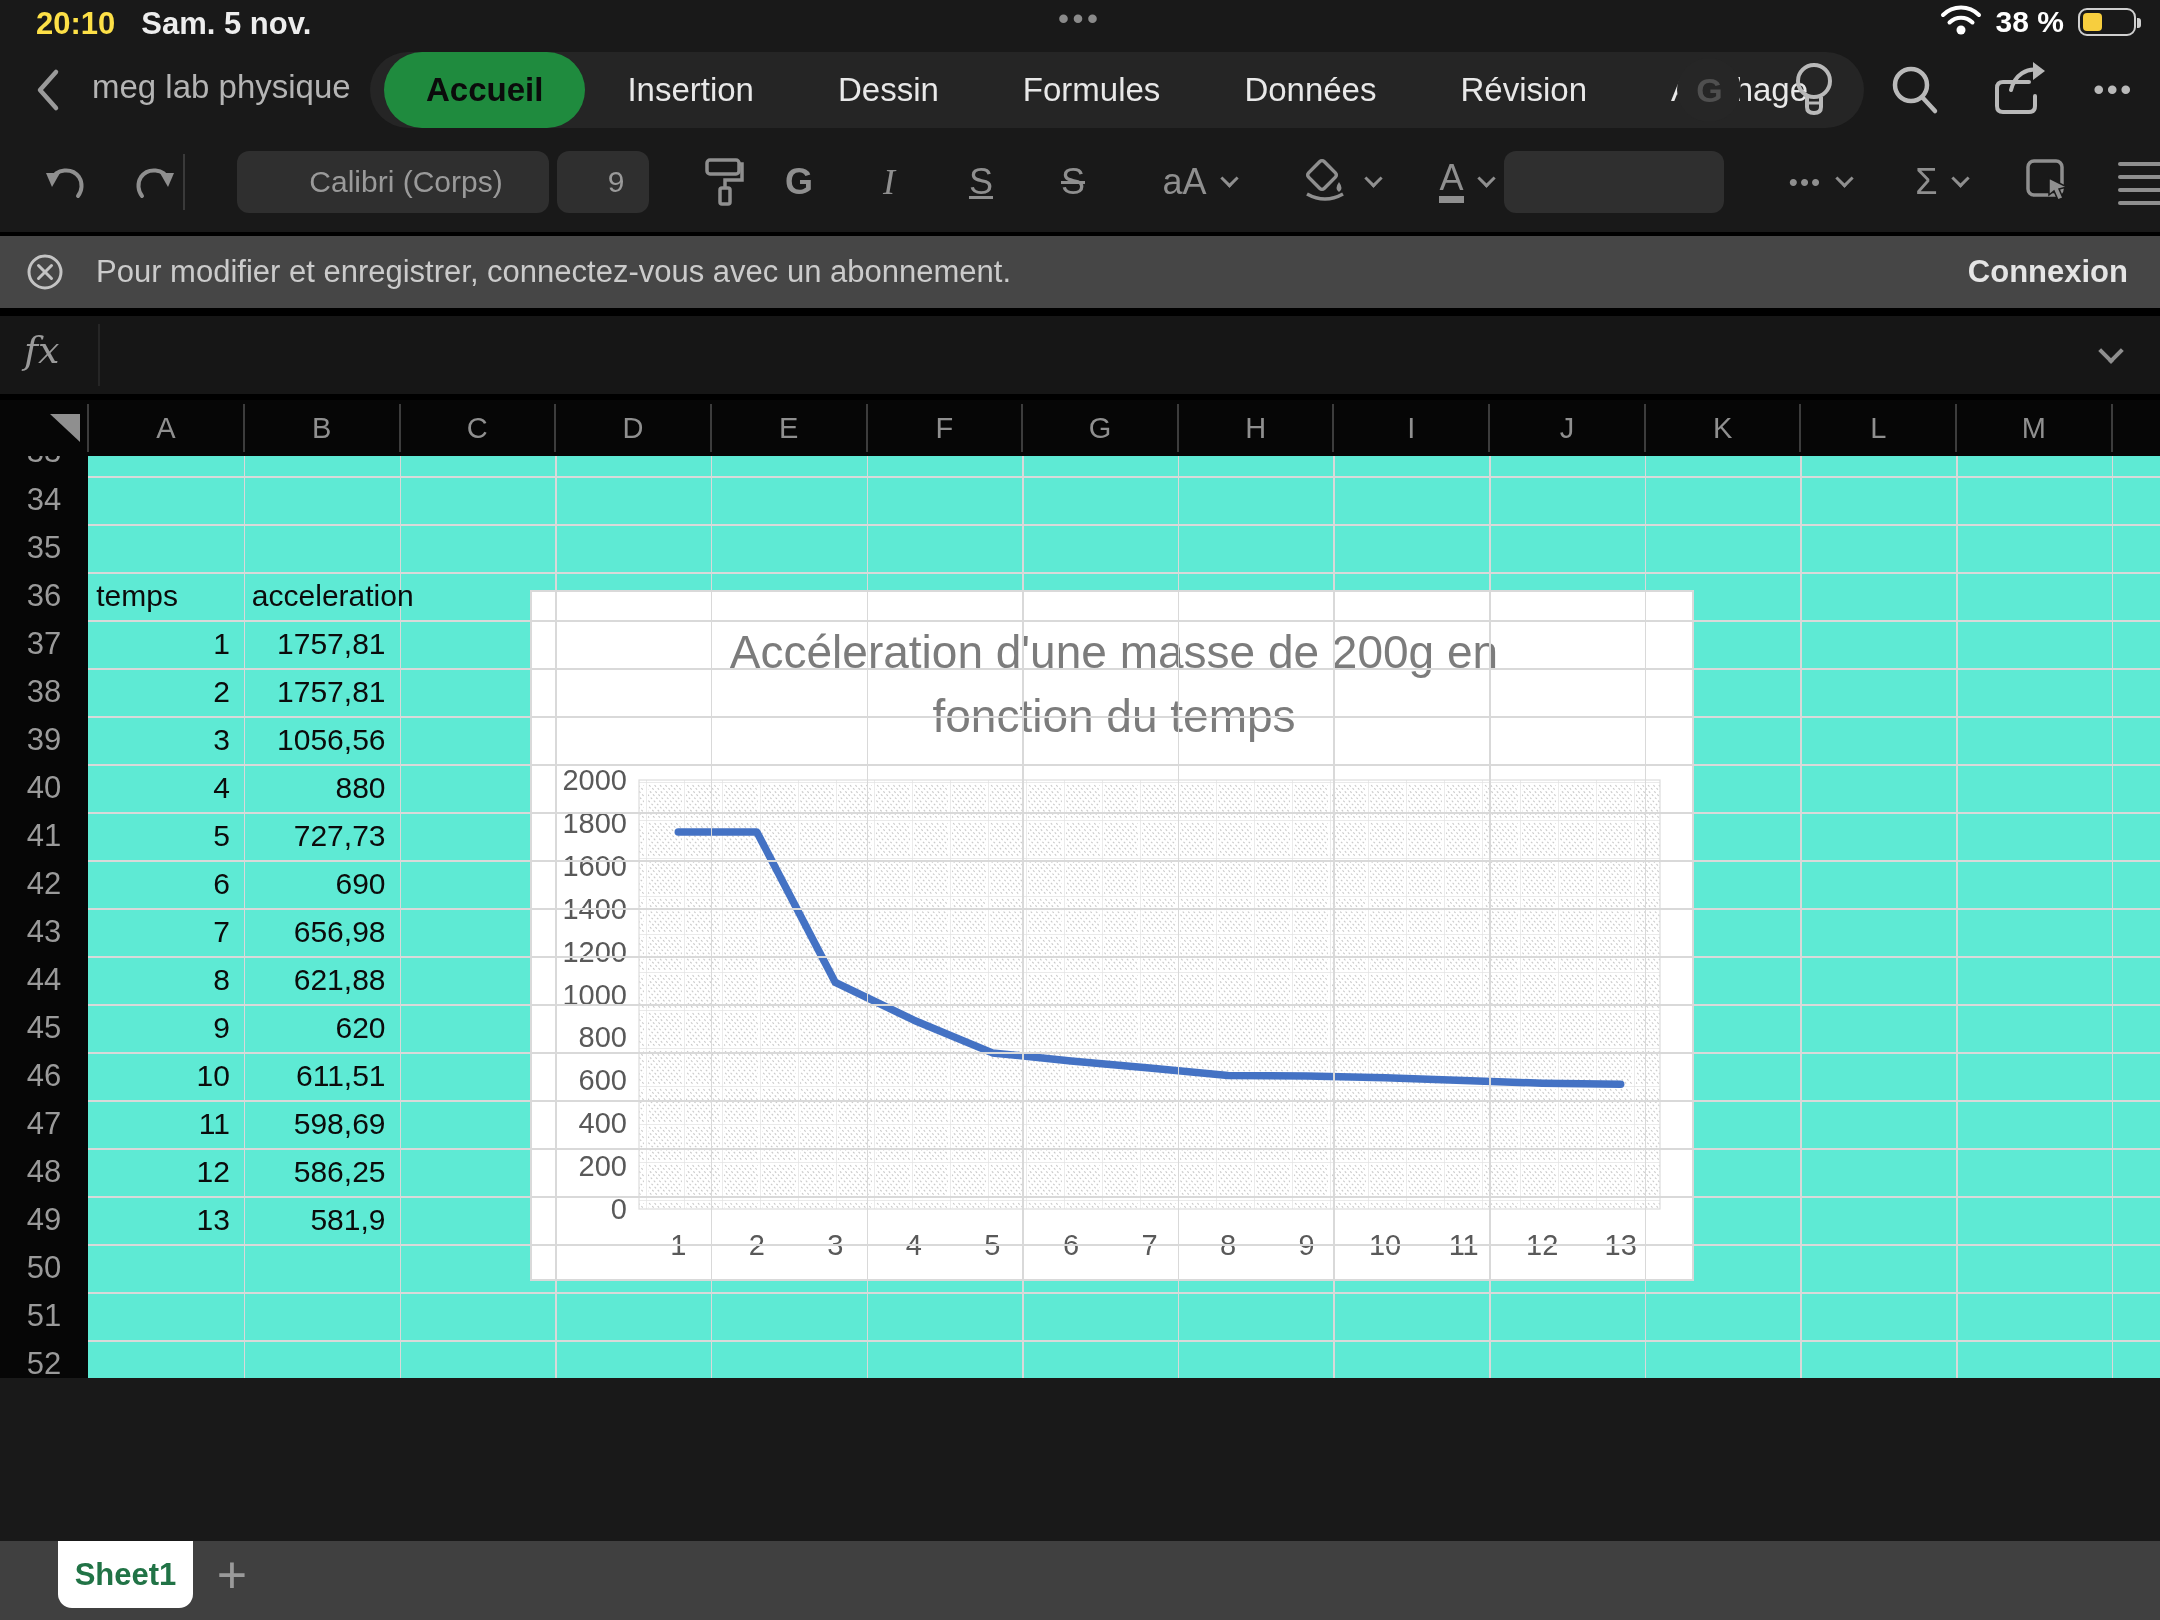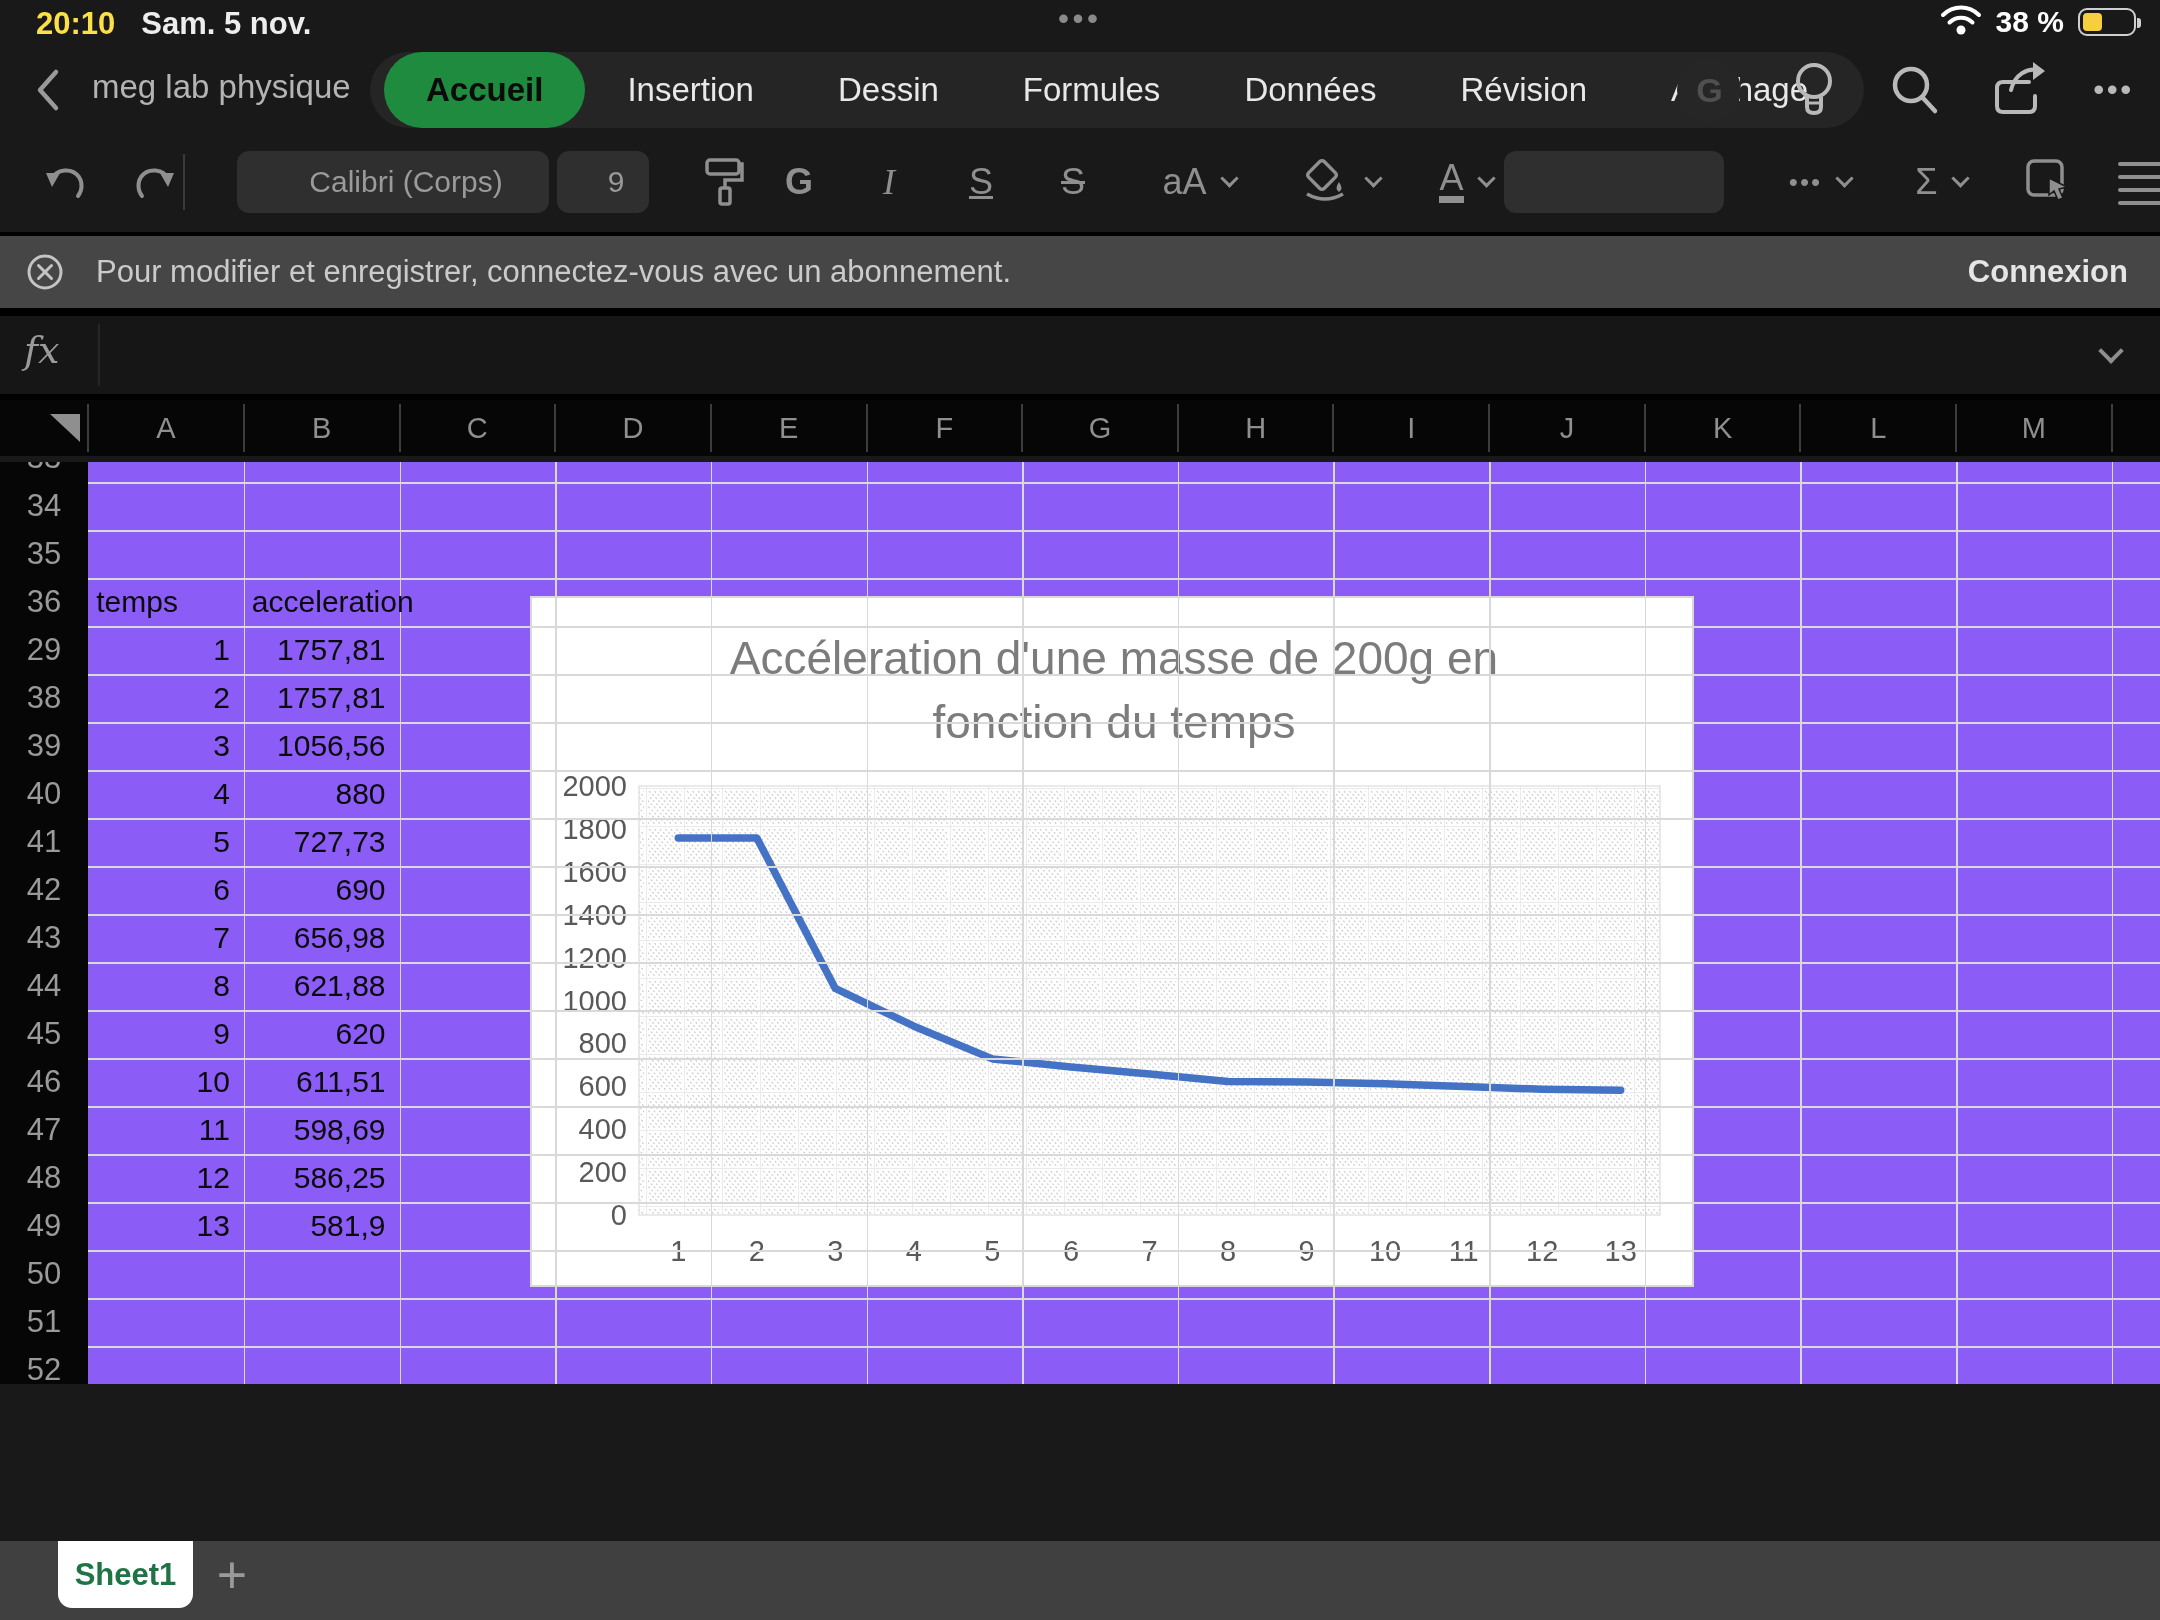--- a/index.html
+++ b/index.html
@@ -61,21 +61,21 @@
     font-family:"DejaVu Serif",serif;font-style:italic;}
   .fx-sep{position:absolute;left:98px;top:8px;width:2px;height:62px;background:#262626;}
   .fx-chev{position:absolute;right:40px;top:26px;width:18px;height:18px;
     border-right:4px solid #8f8f8f;border-bottom:4px solid #8f8f8f;transform:rotate(45deg);}
   
   .col-headers{position:absolute;left:0;top:400px;width:2160px;height:56px;background:#060606;}
   .col-letter{position:absolute;top:0;height:56px;display:flex;align-items:center;justify-content:center;
     color:#8f8f8f;font-size:29px;}
   .col-sep{position:absolute;top:4px;height:48px;width:2px;background:#3c3c3c;}
   
-  .grid{position:absolute;left:0;top:456px;width:2160px;height:922px;background:#8b5cf6;overflow:hidden;margin-top:6px;}
+  .grid{position:absolute;left:0;top:456px;width:2160px;height:922px;background:#5eead4;overflow:hidden;}
   .row-header{position:absolute;left:0;top:0;width:88px;height:1085px;background:#060606;}
   .row-num{position:absolute;left:0;width:88px;text-align:center;color:#9a9a9a;font-size:31px;}
   .vline{position:absolute;top:0;width:1.5px;height:1085px;background:#d9d9d9;}
   .hline{position:absolute;left:88px;right:0;height:1.5px;background:#d9d9d9;}
   .cell-text{position:absolute;color:#0b0b0b;font-size:30px;white-space:nowrap;}
   .ra{text-align:right;}
   
   .chart-box{position:absolute;left:530px;top:134px;width:1164px;height:691px;background:#fff;
     border:2px solid #d9d9d9;}
   
@@ -283,21 +283,21 @@
       <span class="col-sep" style="left: 1955.12px;"></span>
       <span class="col-sep" style="left: 2110.78px;"></span>
     </div>
 
   <div class="grid" id="grid">
     <div class="row-header" id="row-header">
         <span class="row-num" style="top: -22px;">33</span>
         <span class="row-num" style="top: 26px;">34</span>
         <span class="row-num" style="top: 74px;">35</span>
         <span class="row-num" style="top: 122px;">36</span>
-        <span class="row-num" style="top: 170px;">29</span>
+        <span class="row-num" style="top: 170px;">37</span>
         <span class="row-num" style="top: 218px;">38</span>
         <span class="row-num" style="top: 266px; text-align: center;">39</span>
         <span class="row-num" style="top: 314px;">40</span>
         <span class="row-num" style="top: 362px;">41</span>
         <span class="row-num" style="top: 410px;">42</span>
         <span class="row-num" style="top: 458px;">43</span>
         <span class="row-num" style="top: 506px;">44</span>
         <span class="row-num" style="top: 554px;">45</span>
         <span class="row-num" style="top: 602px;">46</span>
         <span class="row-num" style="top: 650px;">47</span>

